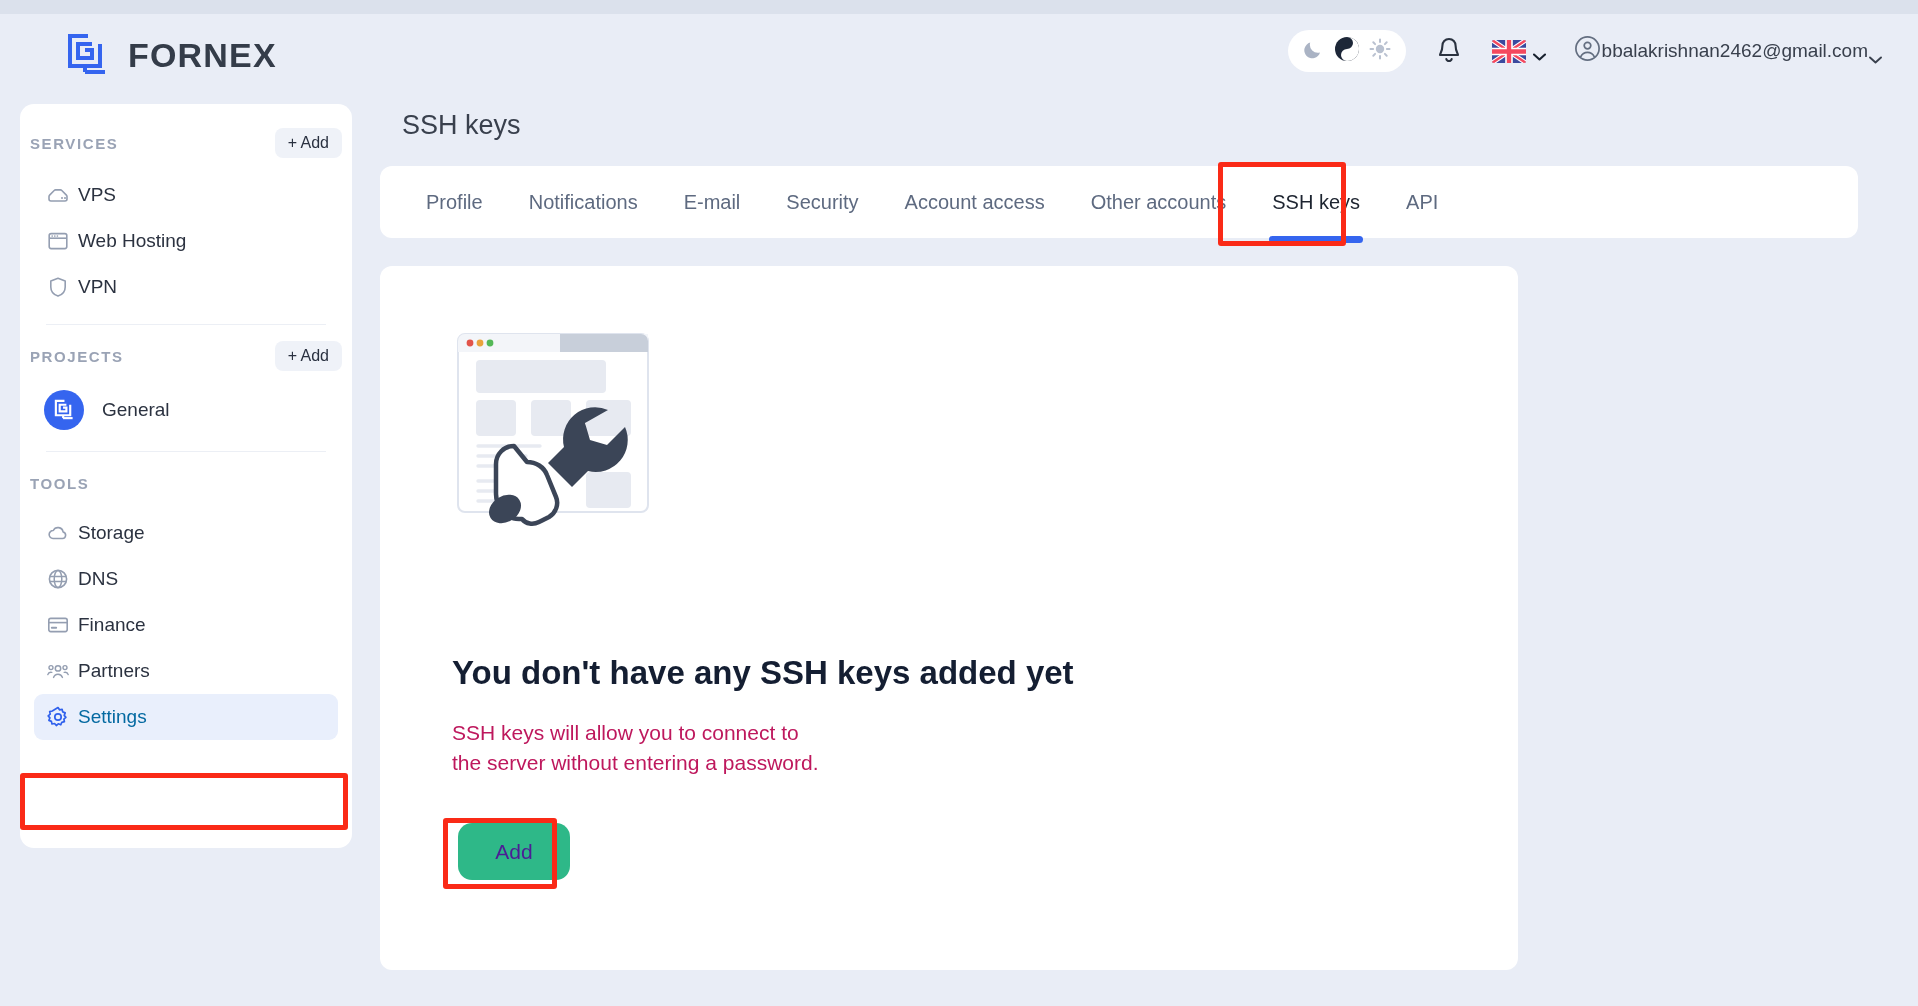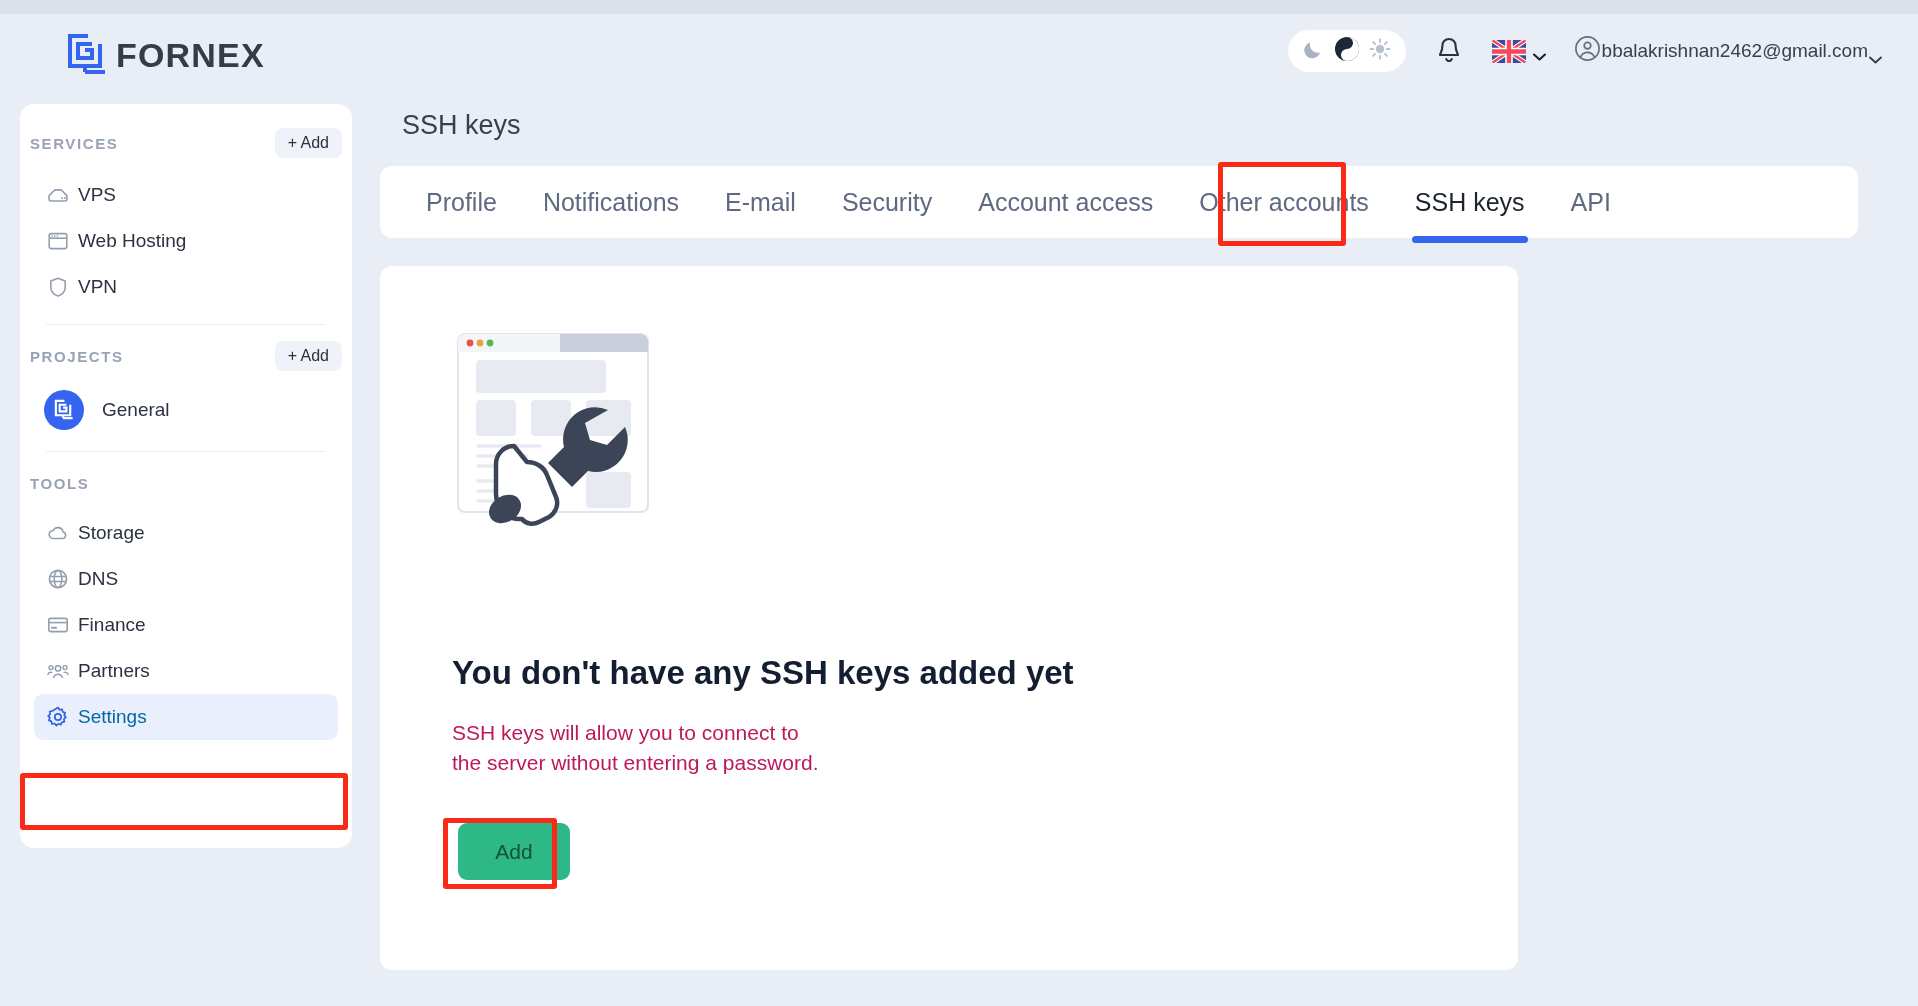--- a/index.html
+++ b/index.html
@@ -13,21 +13,21 @@
     position: absolute; left: 0; top: 0; width: 1918px; height: 14px;
     background: #dbe1ec;
   }
 
   
   .header {
     position: absolute; left: 0; top: 14px; width: 1918px; height: 84px;
   }
   .logo-wrap {
     position: absolute; left: 62px; top: 18px;
-    display: flex; align-items: center; gap: 4px; justify-content: space-between;
+    display: flex; align-items: center; gap: 16px; justify-content: space-between;
   }
   .logo-mark { width: 50px; height: 46px; }
   .logo-text {
     font-size: 34px; font-weight: bold; letter-spacing: 1.2px;
     color: #343c49;
   }
   .header-right {
     position: absolute; right: 36px; top: 16px;
     display: flex; align-items: center; gap: 28px;
   }
@@ -94,21 +94,21 @@
     font-size: 27px; color: #39404d;
   }
   .tabs-card {
     position: absolute; left: 380px; top: 166px;
     width: 1478px; height: 72px;
     background: #ffffff; border-radius: 12px;
     display: flex; align-items: stretch;
   }
   .tab {
     position: relative; display: flex; align-items: center;
-    padding: 8px 23px; font-size: 25px; color: #5e6a80; cursor: pointer;
+    padding: 8px 23px; font-size: 20px; color: #5e6a80; cursor: pointer;
   }
   .tab:first-child { margin-left: 23px; }
   .tab.active { color: #1d2430; }
   .tab.active::after {
     content: ""; position: absolute; left: 20px; right: 20px; bottom: -5px;
     height: 7px; background: #3565ef; border-radius: 4px;
   }
   .content-card {
     position: absolute; left: 380px; top: 266px;
     width: 1138px; height: 704px;
@@ -118,22 +118,22 @@
   .empty-title {
     position: absolute; left: 72px; top: 388px;
     font-size: 33px; font-weight: bold; color: #141e32;
   }
   .empty-sub {
     position: absolute; left: 72px; top: 452px;
     font-size: 21px; line-height: 1.42; color: #be185d;
   }
   .add-cta {
     position: absolute; left: 78px; top: 557px;
-    width: 112px; height: 57px; border: none; border-radius: 9px;
-    background: #2eb888; color: #14532d; font-size: 21px;
+    width: 112px; height: 57px; border: none; border-radius: 14px;
+    background: #2eb888; color: #4c1d95; font-size: 21px;
     font-family: "Liberation Sans", sans-serif; cursor: pointer;
   }
 
   
   .anno {
     position: absolute; border: 5px solid #fa2a17; border-radius: 3px;
     pointer-events: none;
   }
   #anno-settings { left: 20px; top: 773px; width: 328px; height: 57px; }
   #anno-tab { left: 1218px; top: 162px; width: 128px; height: 84px; }

